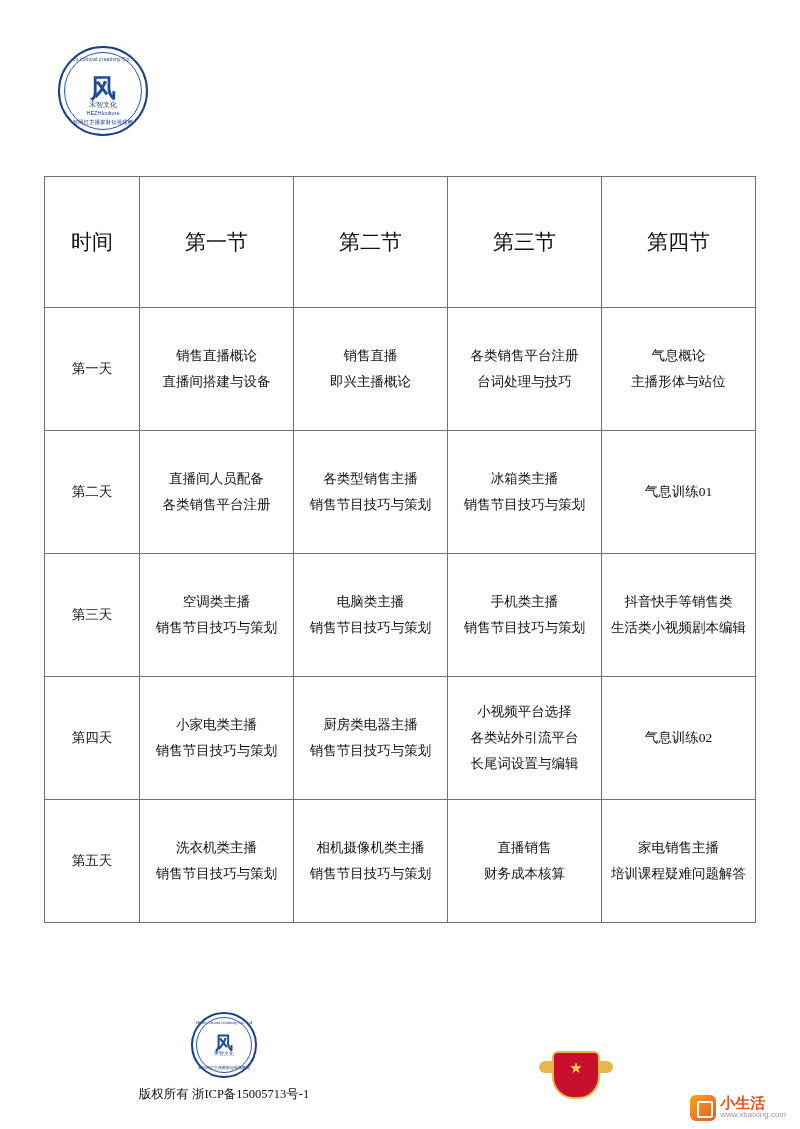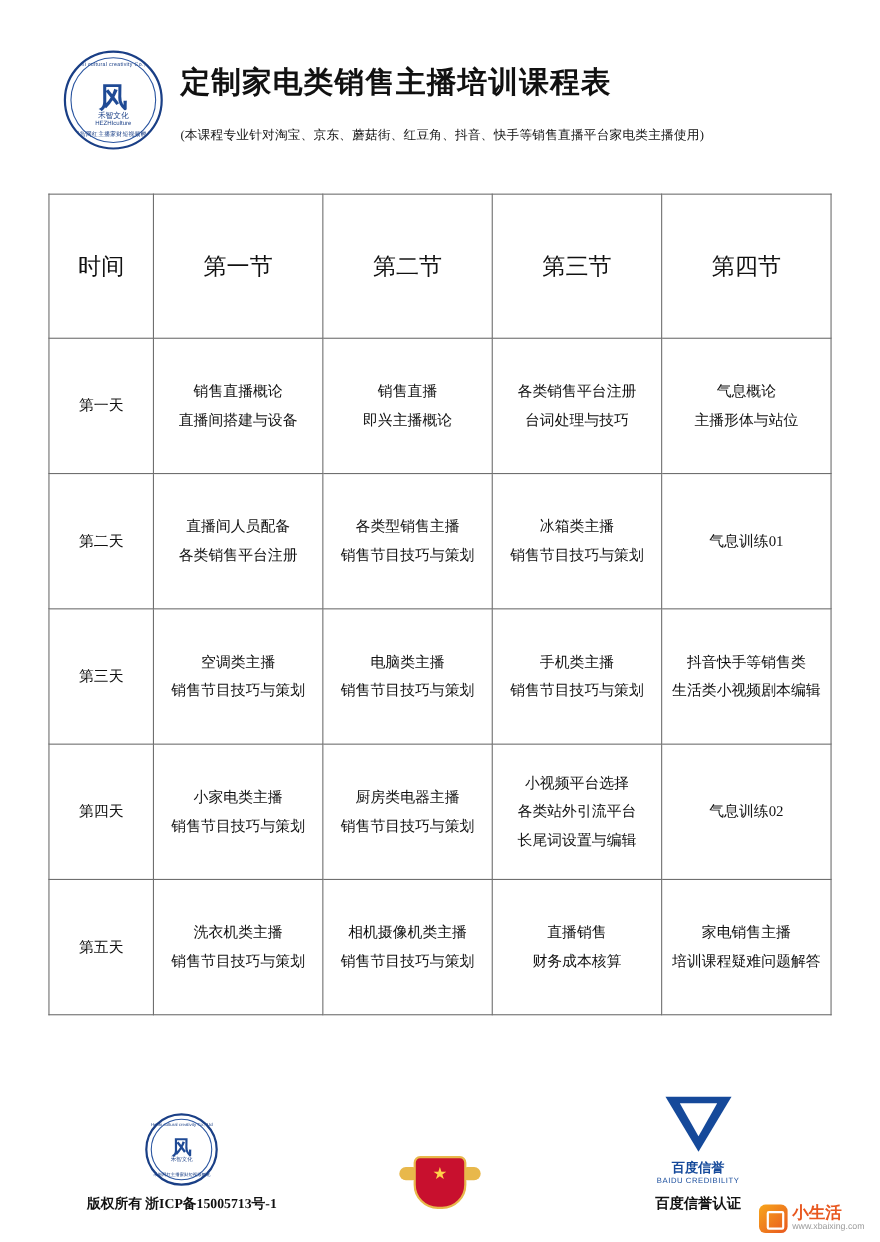--- a/index.html
+++ b/index.html
@@ -172,21 +172,21 @@
     justify-content: center;
   }
   .badge .cap {
     margin-top: 8px;
     font-size: 13px;
     font-weight: bold;
     color: #111111;
     font-family: "Liberation Sans", sans-serif;
   }
   .badge .cap.thin {
-    font-weight: bold;
+    font-weight: normal;
     font-size: 12.5px;
     font-family: "Liberation Serif", serif;
   }
 
   .seal-sm {
     width: 62px;
     height: 62px;
     border-radius: 50%;
     border: 2px solid #1a3f86;
     position: relative;
@@ -337,24 +337,20 @@
   <div class="header">
     <div class="logo-wrap">
       <div class="seal">
         <div class="ring"></div>
         <div class="arc-text-top">Heshi cultural creativity Co., Ltd</div>
         <div class="mark">风</div>
         <div class="cn">禾智文化</div>
         <div class="en">HEZHIculture</div>
         <div class="arc-text-bottom">禾智网红主播家财短视频孵化</div>
       </div>
-    </div>
-    <div class="title-block">
-      <div class="doc-title">定制家电类销售主播培训课程表</div>
-      <div class="doc-subtitle">(本课程专业针对淘宝、京东、蘑菇街、红豆角、抖音、快手等销售直播平台家电类主播使用)</div>
     </div>
   </div>
 
   <div class="table-wrap">
     <table class="schedule">
       <thead>
         <tr>
           <td class="col-time">时间</td>
           <td>第一节</td>
           <td>第二节</td>
@@ -521,33 +517,20 @@
         <div class="art">
           <div class="gov-emblem">
             <div class="wingL"></div>
             <div class="wingR"></div>
             <div class="shield"></div>
             <div class="star">★</div>
           </div>
         </div>
       </div>
 
-      <div class="badge">
-        <div class="art">
-          <div style="display:flex;flex-direction:column;align-items:center;">
-            <div class="baidu-v">
-              <div class="v"></div>
-              <div class="inner"></div>
-            </div>
-            <div class="baidu-label">百度信誉</div>
-            <div class="baidu-sub">BAIDU CREDIBILITY</div>
-          </div>
-        </div>
-        <div class="cap">百度信誉认证</div>
-      </div>
 
     </div>
   </div>
 
   <div class="watermark">
     <div class="wm-icon"></div>
     <div class="wm-text">
       <div class="wm-main">小生活</div>
       <div class="wm-sub">www.xbaixing.com</div>
     </div>

